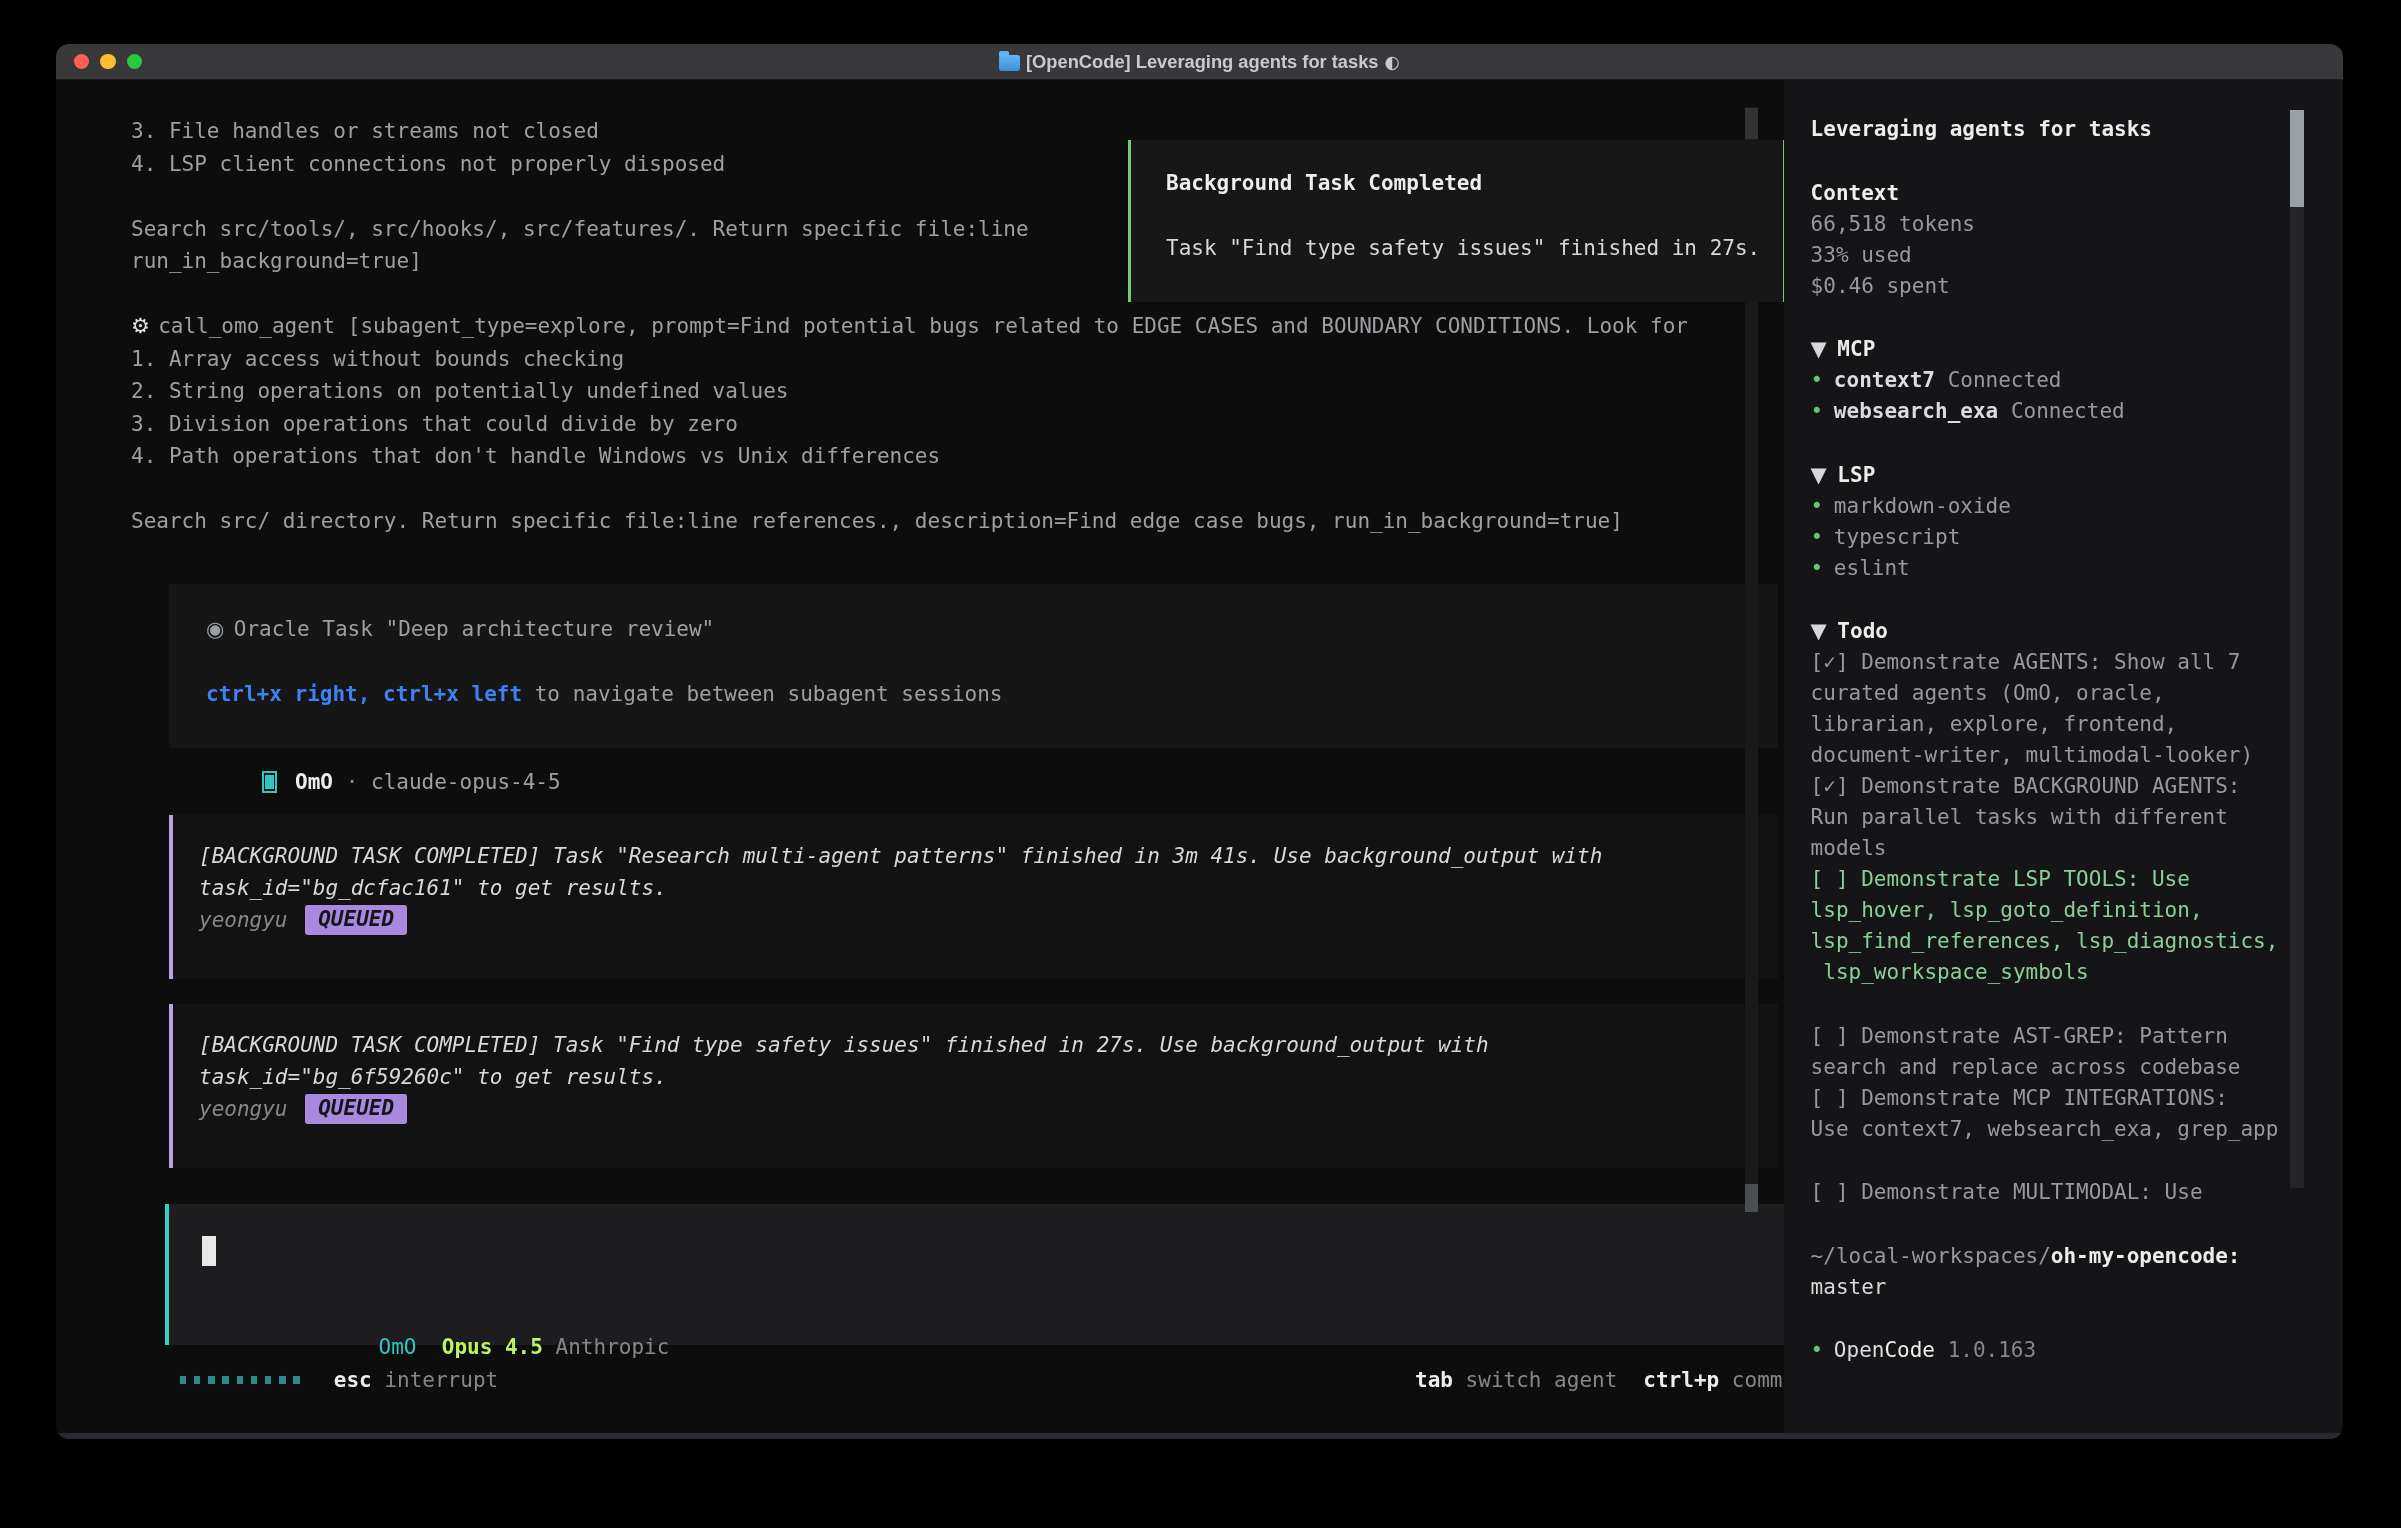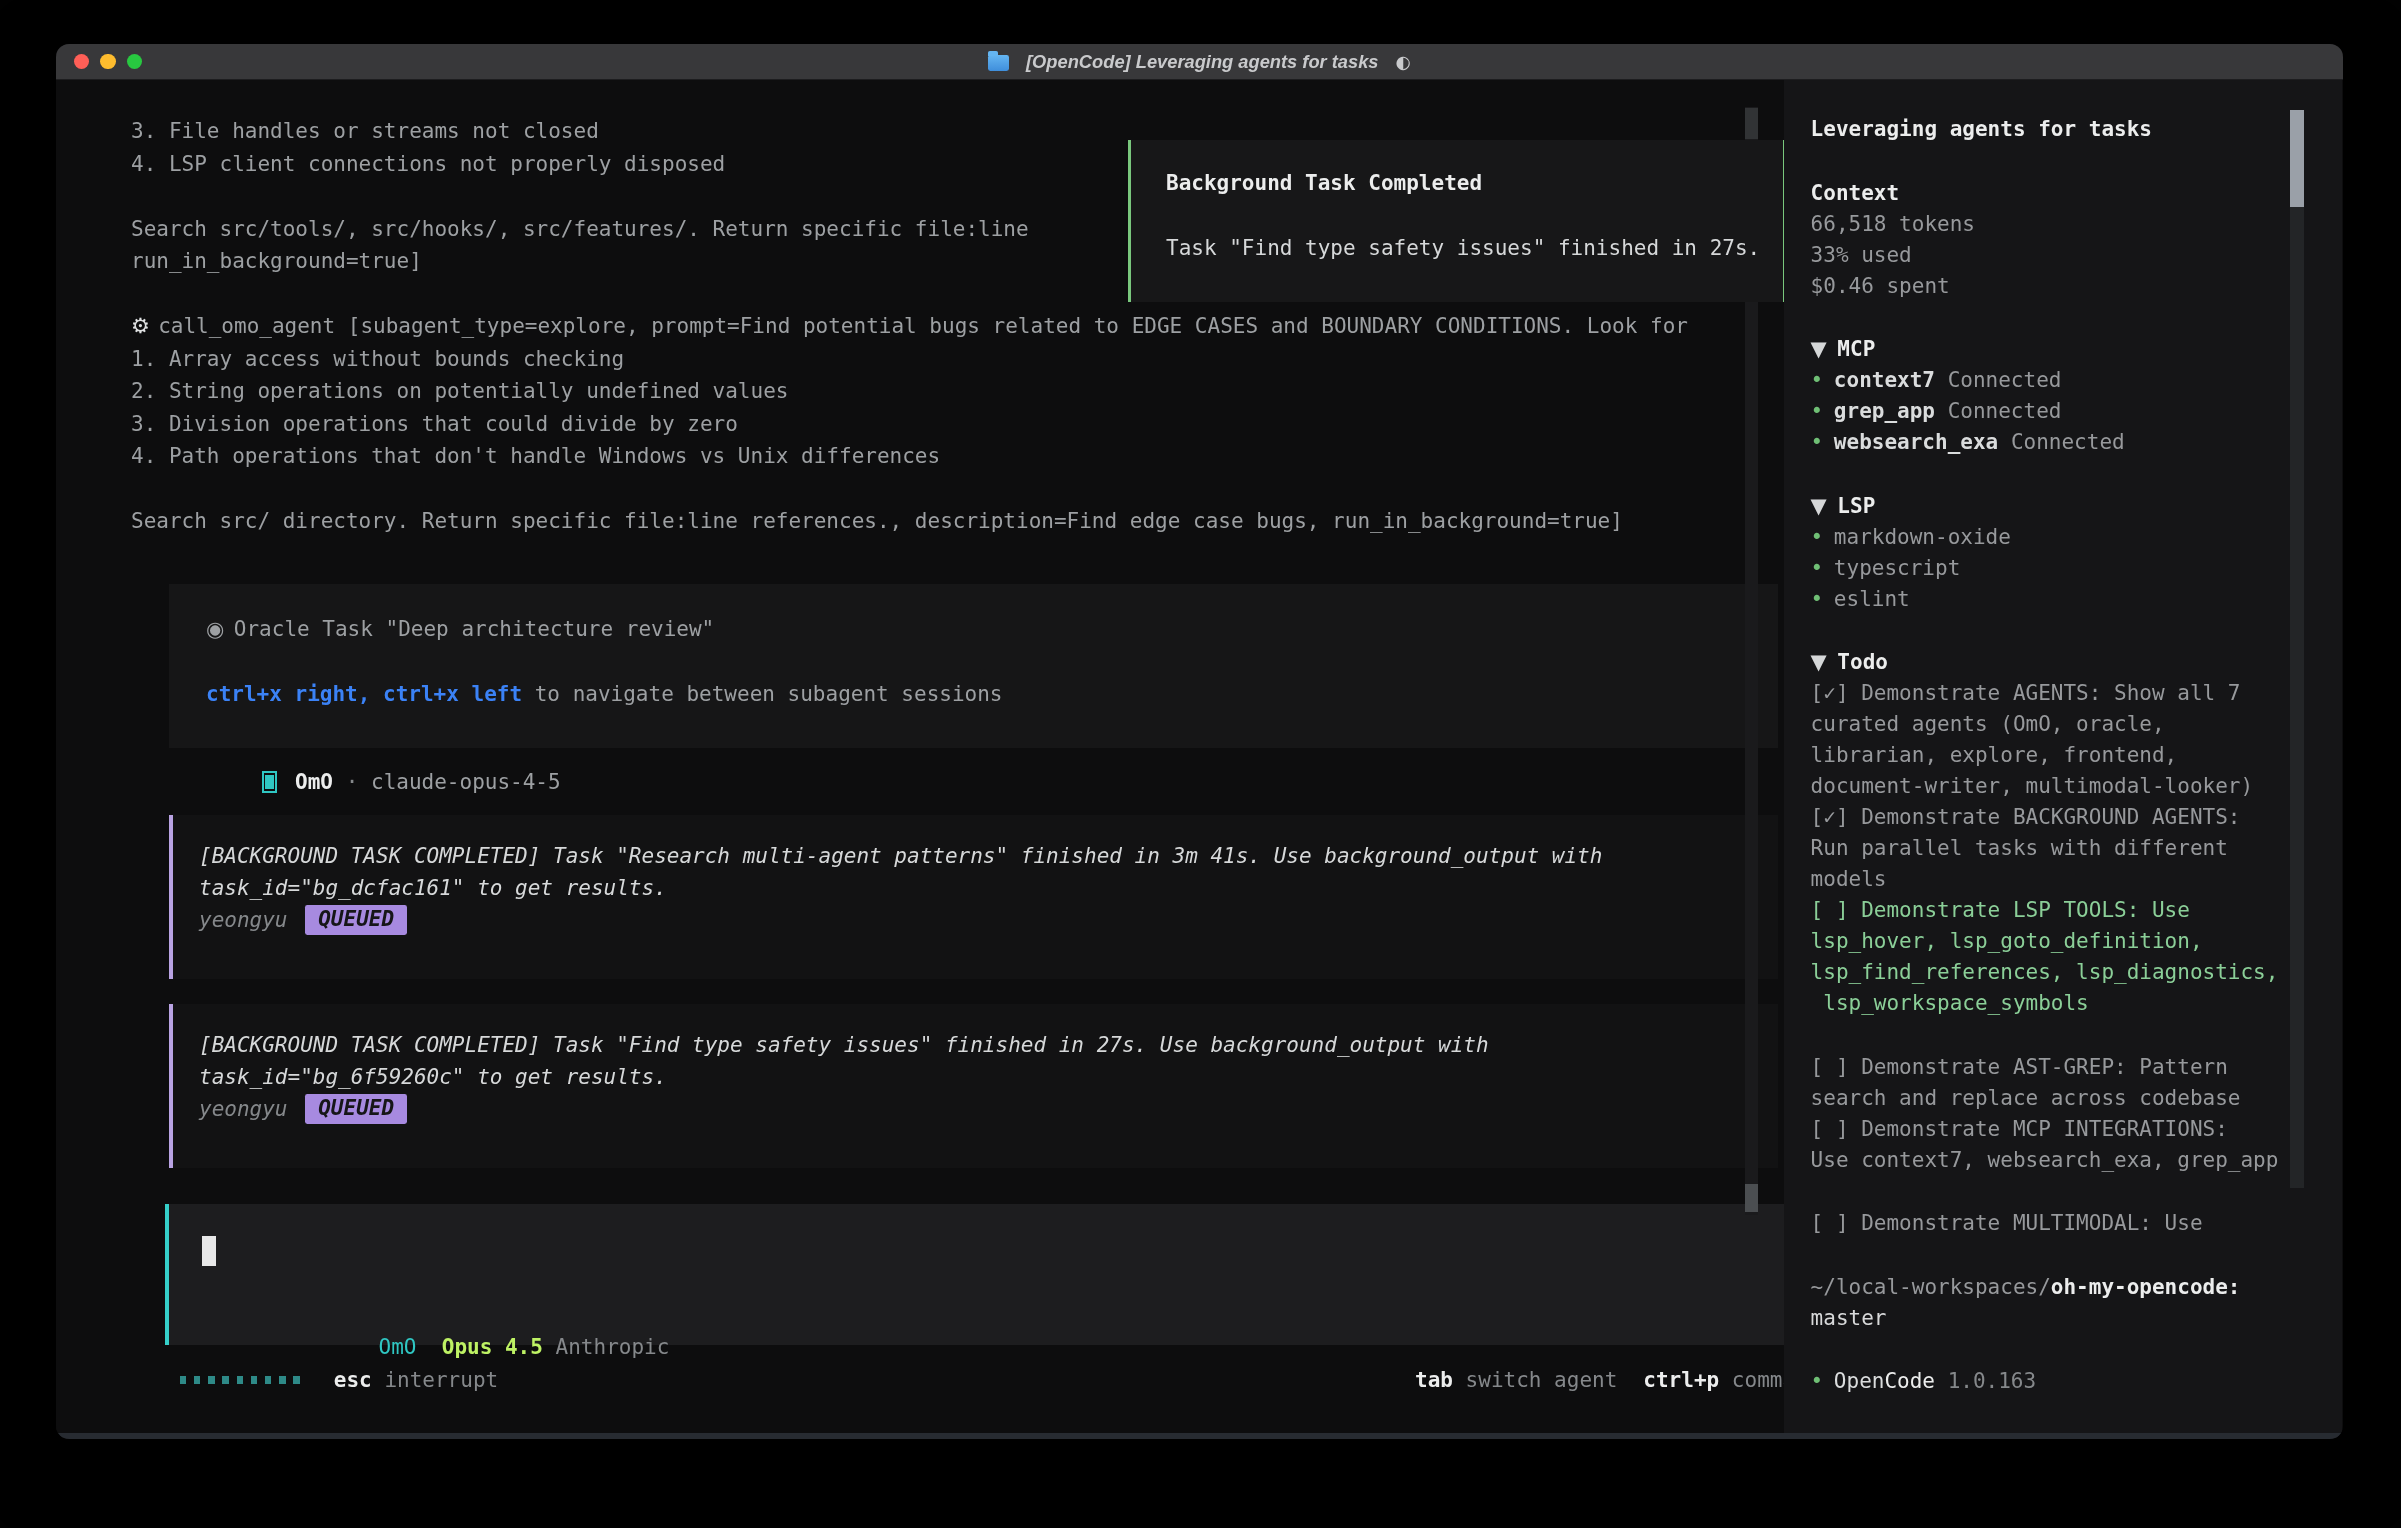--- a/index.html
+++ b/index.html
@@ -7,22 +7,22 @@
          font-family:"DejaVu Sans Mono",monospace;}
   .window{position:absolute;left:56px;top:44px;width:2287px;height:1395px;
           background:#0d0d0e;border-radius:13px;overflow:hidden;
           box-shadow:0 0 0 0.6px #000, 0 23.6px 71px rgba(0,0,0,.8);}
   
   .titlebar{position:relative;height:35px;background:#38383a;border-bottom:1.2px solid #1d1d1f;
             display:flex;align-items:center;justify-content:center;}
   .traffic{position:absolute;left:17.7px;top:0;height:35px;display:flex;align-items:center;gap:11.2px;}
   .tl{width:15.4px;height:15.4px;border-radius:50%;display:inline-block;}
   .tl.red{background:#ff5f57;} .tl.yellow{background:#febc2e;} .tl.green{background:#28c840;}
-  .title-center{display:flex;align-items:center;gap:17px;
-                font-family:"Liberation Sans",sans-serif;font-weight:700;font-size:18.3px;color:#c9cacc;font-style:italic;}
+  .title-center{display:flex;align-items:center;gap:6px;
+                font-family:"Liberation Sans",sans-serif;font-weight:700;font-size:18.3px;color:#c9cacc;}
   .folder-icon{position:relative;width:21px;height:16px;background:linear-gradient(#64b5f1,#3f8edb);
                border-radius:2.4px;margin-top:2.4px;}
   .folder-icon::before{content:"";position:absolute;left:0;top:-3.5px;width:9.5px;height:4.7px;
                background:#64b5f1;border-radius:1.8px 1.8px 0 0;}
   .moon{font-size:17.7px;color:#c9cacc;font-family:"DejaVu Sans",sans-serif;}
   
   .content{display:flex;height:1358px;}
   .main{position:relative;width:1728px;height:100%;background:#0d0d0e;overflow:hidden;}
   .sidebar{position:relative;width:558px;height:100%;background:#151517;overflow:hidden;}
   
@@ -212,21 +212,20 @@
           <div class="sec">
             <div class="sline white">Context</div>
             <div class="sline">66,518 tokens</div>
             <div class="sline">33% used</div>
             <div class="sline">$0.46 spent</div>
           </div>
 
           <div class="sec">
             <div class="hdr"><span class="tri">▼</span><span>MCP</span></div>
             <div class="sline"><span class="bullet">•</span><span class="nm">context7</span><span> </span><span>Connected</span></div>
-            <div class="sline"><span class="bullet">•</span><span class="nm">grep_app</span><span> </span><span>Connected</span></div>
             <div class="sline"><span class="bullet">•</span><span class="nm">websearch_exa</span><span> </span><span>Connected</span></div>
           </div>
 
           <div class="sec">
             <div class="hdr"><span class="tri">▼</span><span>LSP</span></div>
             <div class="sline"><span class="bullet">•</span><span>markdown-oxide</span></div>
             <div class="sline"><span class="bullet">•</span><span>typescript</span></div>
             <div class="sline"><span class="bullet">•</span><span>eslint</span></div>
           </div>
 

